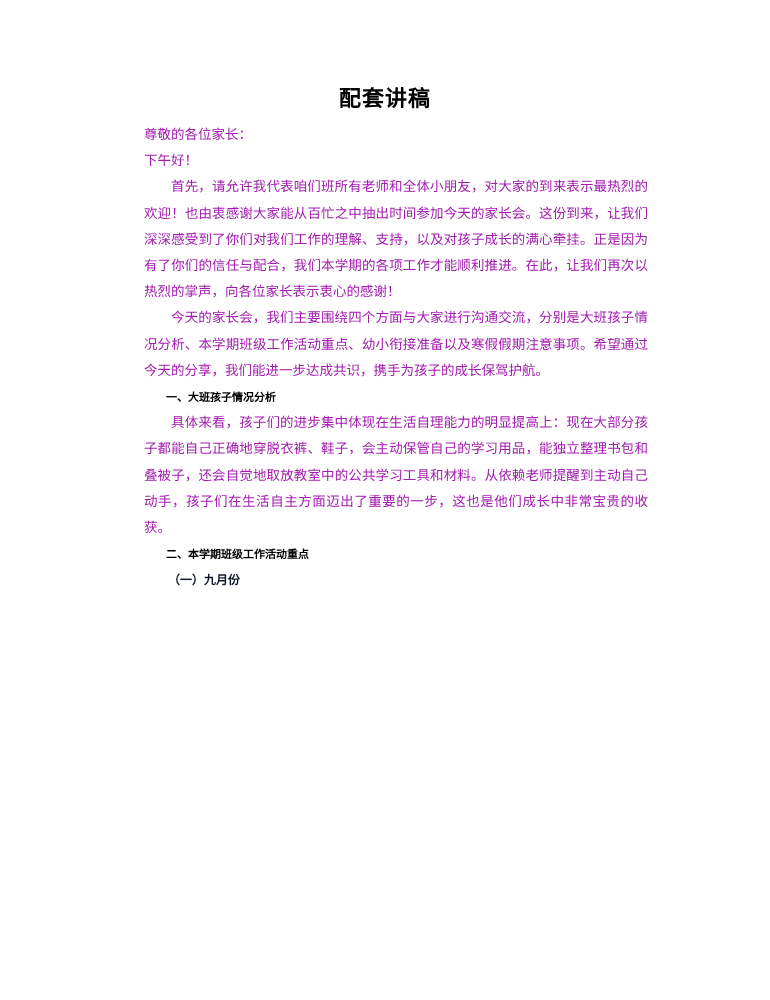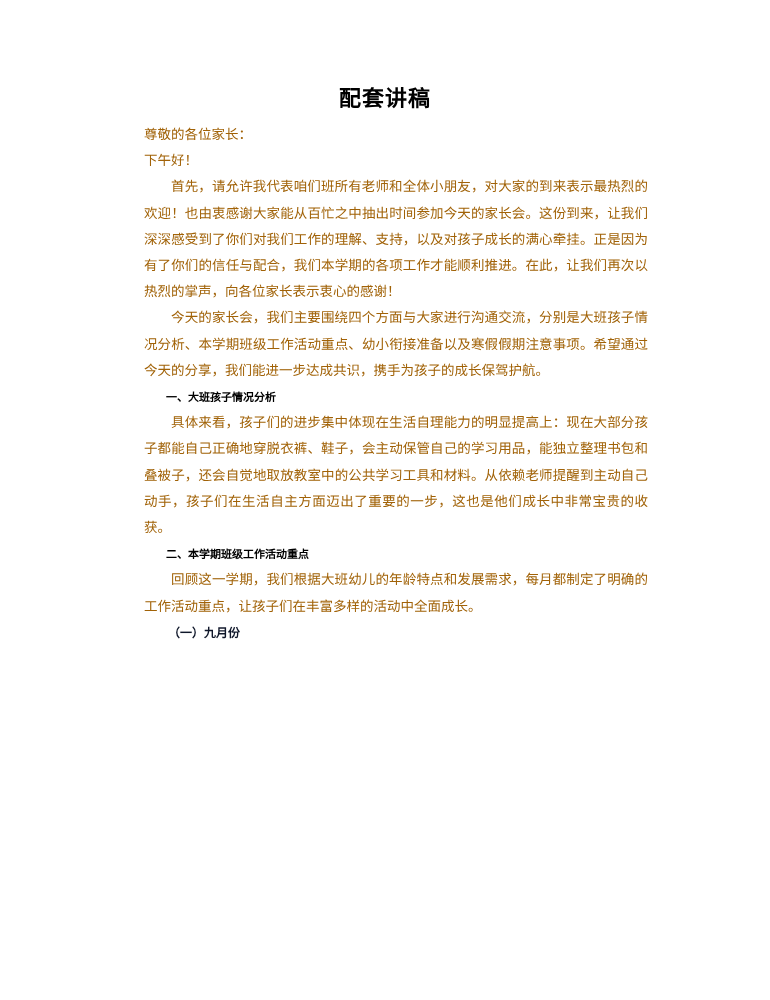--- a/index.html
+++ b/index.html
@@ -45,21 +45,21 @@
     width: 504px;
   }
   p {
     margin: 0 0 0 0;
     padding: 0;
     font-size: 13.5px;
     line-height: 26.2px;
     text-align: justify;
     text-justify: inter-ideograph;
     text-indent: 2em;
-    color: #a16207;
+    color: #a21caf;
   }
   p.noindent {
     text-indent: 0;
   }
   h2.section {
     margin: 0;
     padding: 0;
     font-size: 11px;
     line-height: 26.2px;
     font-weight: bold;
@@ -96,19 +96,18 @@
     <p>今天的家长会，我们主要围绕四个方面与大家进行沟通交流，分别是大班孩子情况分析、本学期班级工作活动重点、幼小衔接准备以及寒假假期注意事项。希望通过今天的分享，我们能进一步达成共识，携手为孩子的成长保驾护航。</p>
 
     <h2 class="section">一、大班孩子情况分析</h2>
 
 
     <p>具体来看，孩子们的进步集中体现在生活自理能力的明显提高上：现在大部分孩子都能自己正确地穿脱衣裤、鞋子，会主动保管自己的学习用品，能独立整理书包和叠被子，还会自觉地取放教室中的公共学习工具和材料。从依赖老师提醒到主动自己动手，孩子们在生活自主方面迈出了重要的一步，这也是他们成长中非常宝贵的收获。</p>
 
 
     <h2 class="section">二、本学期班级工作活动重点</h2>
 
-    <p>回顾这一学期，我们根据大班幼儿的年龄特点和发展需求，每月都制定了明确的工作活动重点，让孩子们在丰富多样的活动中全面成长。</p>
 
     <h3 class="subsection">（一）九月份</h3>
 
 
   </div>
 </div>
 
 </body></html>

